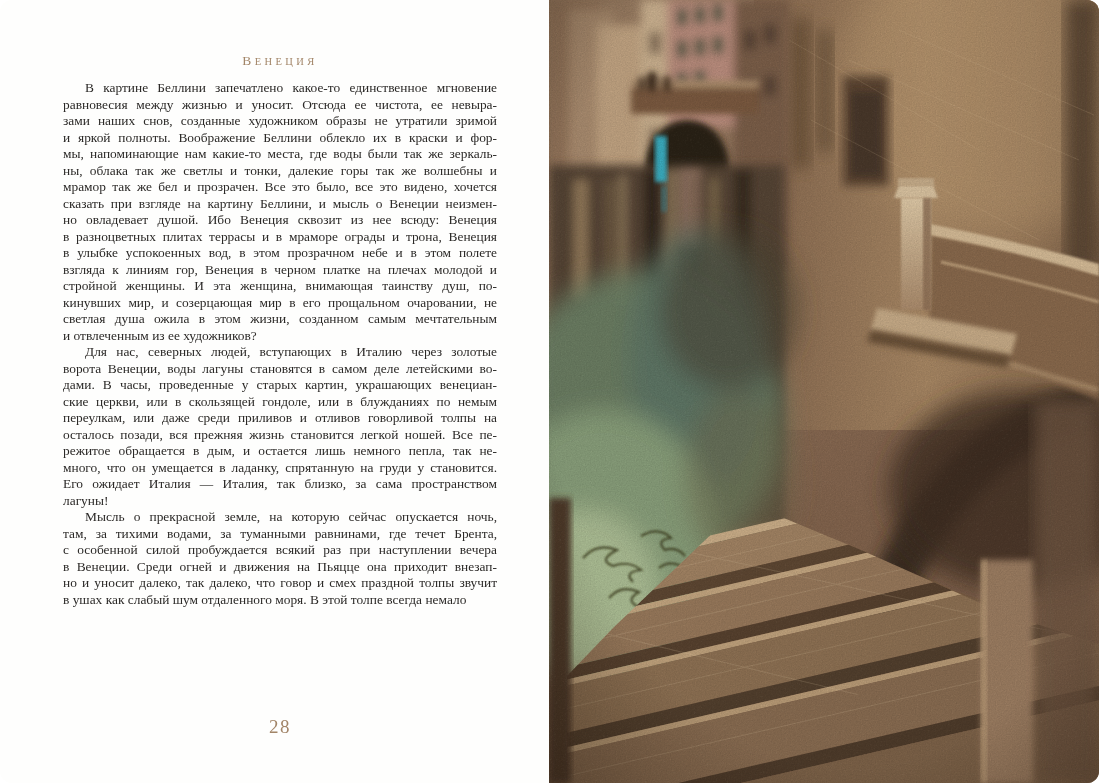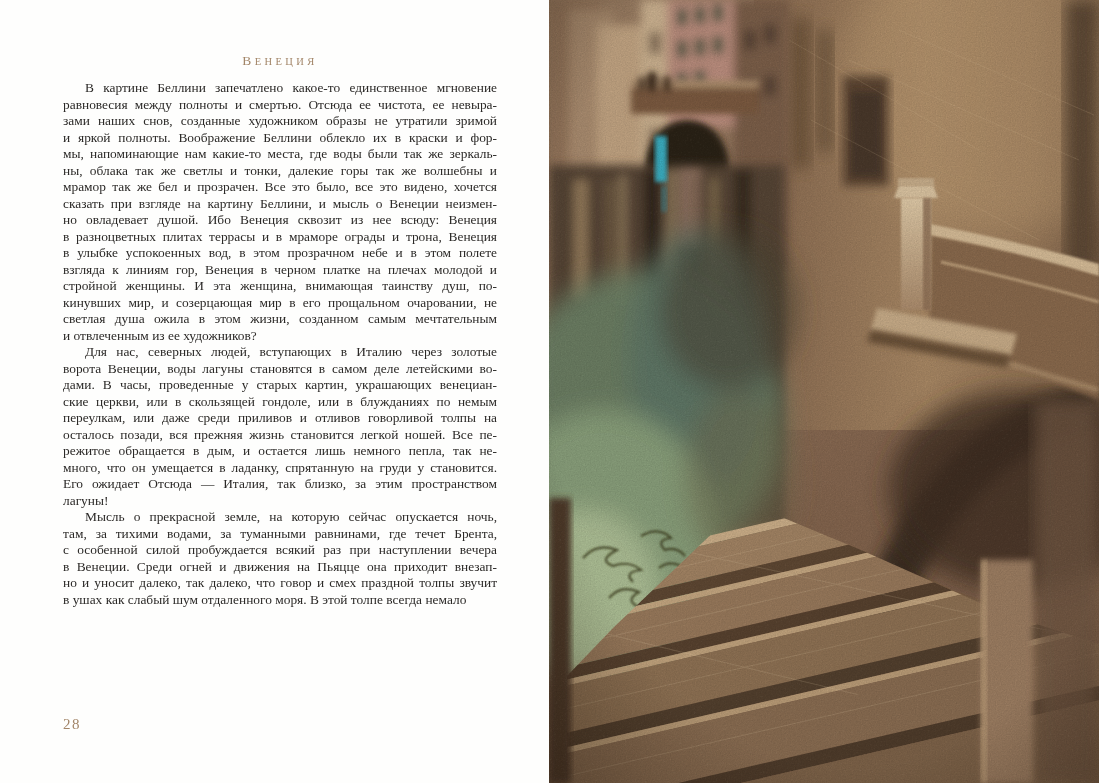--- a/index.html
+++ b/index.html
@@ -1,54 +1,54 @@
 <!DOCTYPE html>
 <html><head>
 <meta charset="utf-8">
 <style>
   html,body { margin:0; padding:0; background:#ffffff; }
   .spread {
     position:relative; width:1099px; height:783px; background:#fefefd;
-    overflow:hidden; font-family:"Liberation Serif", serif;
+    overflow:hidden; font-family:"Liberation Serif", serif;border-radius:12px;
   }
   
   .page-left { position:absolute; left:0; top:0; width:549px; height:783px; background:#fefefd; }
   .running-header {
     position:absolute; top:53px; left:63px; width:434px; text-align:center;
     font-size:10.5px; text-transform:uppercase; letter-spacing:3.4px;
     color:#a28568; font-weight:normal;
   }
   .running-header::first-letter { font-size:13.5px; letter-spacing:3.4px; }
   .textblock {
     position:absolute; top:80px; left:63px; width:434px;
     font-size:13.4px; line-height:16.5px; color:#2b2927;
   }
   .para { margin:0; }
   .line { text-align:justify; text-align-last:justify; white-space:nowrap; overflow:hidden; }
   .line.last { text-align-last:left; }
   .para.indent .line:first-child { text-indent:22px; }
   .page-number {
-    position:absolute; top:716px; left:63px; width:434px; text-align:left;
-    font-size:15px; color:#a28568; letter-spacing:1.5px;
+    position:absolute; top:716px; left:63px; width:434px; text-align:center;
+    font-size:19px; color:#a28568; letter-spacing:1.5px;
   }
   
   .page-right { position:absolute; left:549px; top:0; width:550px; height:783px; }
   .page-right svg { display:block; }
 </style>
 </head>
 <body>
 
 <div class="spread">
 
   <section class="page-left">
     <div class="running-header">Венеция</div>
     <div class="textblock">
         <div class="para indent">
           <div class="line">В картине Беллини запечатлено какое-то единственное мгновение</div>
-          <div class="line">равновесия между полноты и смертью. Отсюда ее чистота, ее невыра-</div>
+          <div class="line">равновесия между жизнью и уносит. Отсюда ее чистота, ее невыра-</div>
           <div class="line">зами наших снов, созданные художником образы не утратили зримой</div>
           <div class="line">и яркой полноты. Воображение Беллини облекло их в краски и фор-</div>
           <div class="line">мы, напоминающие нам какие-то места, где воды были так же зеркаль-</div>
           <div class="line">ны, облака так же светлы и тонки, далекие горы так же волшебны и</div>
           <div class="line">мрамор так же бел и прозрачен. Все это было, все это видено, хочется</div>
           <div class="line">сказать при взгляде на картину Беллини, и мысль о Венеции неизмен-</div>
           <div class="line">но овладевает душой. Ибо Венеция сквозит из нее всюду: Венеция</div>
           <div class="line">в разноцветных плитах террасы и в мраморе ограды и трона, Венеция</div>
           <div class="line">в улыбке успокоенных вод, в этом прозрачном небе и в этом полете</div>
           <div class="line">взгляда к линиям гор, Венеция в черном платке на плечах молодой и</div>
@@ -59,21 +59,21 @@
         </div>
         <div class="para indent">
           <div class="line">Для нас, северных людей, вступающих в Италию через золотые</div>
           <div class="line">ворота Венеции, воды лагуны становятся в самом деле летейскими во-</div>
           <div class="line">дами. В часы, проведенные у старых картин, украшающих венециан-</div>
           <div class="line">ские церкви, или в скользящей гондоле, или в блужданиях по немым</div>
           <div class="line">переулкам, или даже среди приливов и отливов говорливой толпы на</div>
           <div class="line">осталось позади, вся прежняя жизнь становится легкой ношей. Все пе-</div>
           <div class="line">режитое обращается в дым, и остается лишь немного пепла, так не-</div>
           <div class="line">много, что он умещается в ладанку, спрятанную на груди у становится.</div>
-          <div class="line">Его ожидает Отсюда — Италия, так близко, за этим пространством</div>
+          <div class="line">Его ожидает Италия — Италия, так близко, за сама пространством</div>
           <div class="line last">лагуны!</div>
         </div>
         <div class="para indent">
           <div class="line">Мысль о прекрасной земле, на которую сейчас опускается ночь,</div>
           <div class="line">там, за тихими водами, за туманными равнинами, где течет Брента,</div>
           <div class="line">с особенной силой пробуждается всякий раз при наступлении вечера</div>
           <div class="line">в Венеции. Среди огней и движения на Пьяцце она приходит внезап-</div>
           <div class="line">но и уносит далеко, так далеко, что говор и смех праздной толпы звучит</div>
           <div class="line last">в ушах как слабый шум отдаленного моря. В этой толпе всегда немало</div>
         </div>

